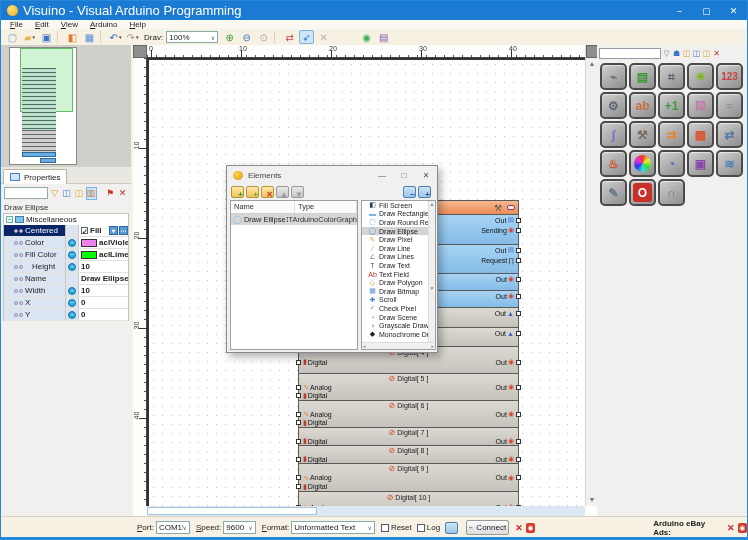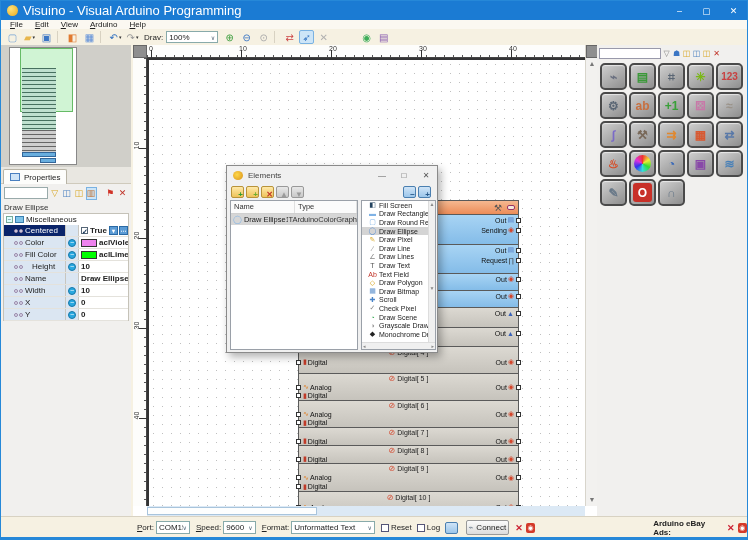--- a/index.html
+++ b/index.html
@@ -281,21 +281,21 @@
       <div id="pg-rows">
           <div class="pg-row sel">
             <div class="pg-name">
               <span class="pg-pin"></span>
               <span class="pg-pin"></span>
               <span style="margin-left: 1px;">Centered</span>
             </div>
             <div class="pg-conn"></div>
             <div class="pg-val">
               <span class="pg-check">✓</span>
-              <span>True</span>
+              <span>Fill</span>
               <span class="pg-spacer"></span>
               <span class="pg-chip">▾</span>
               <span class="pg-chip">⋯</span>
             </div>
           </div>
           <div class="pg-row">
             <div class="pg-name">
               <span class="pg-pin"></span>
               <span class="pg-pin"></span>
               <span style="margin-left: 1px;">Color</span>

